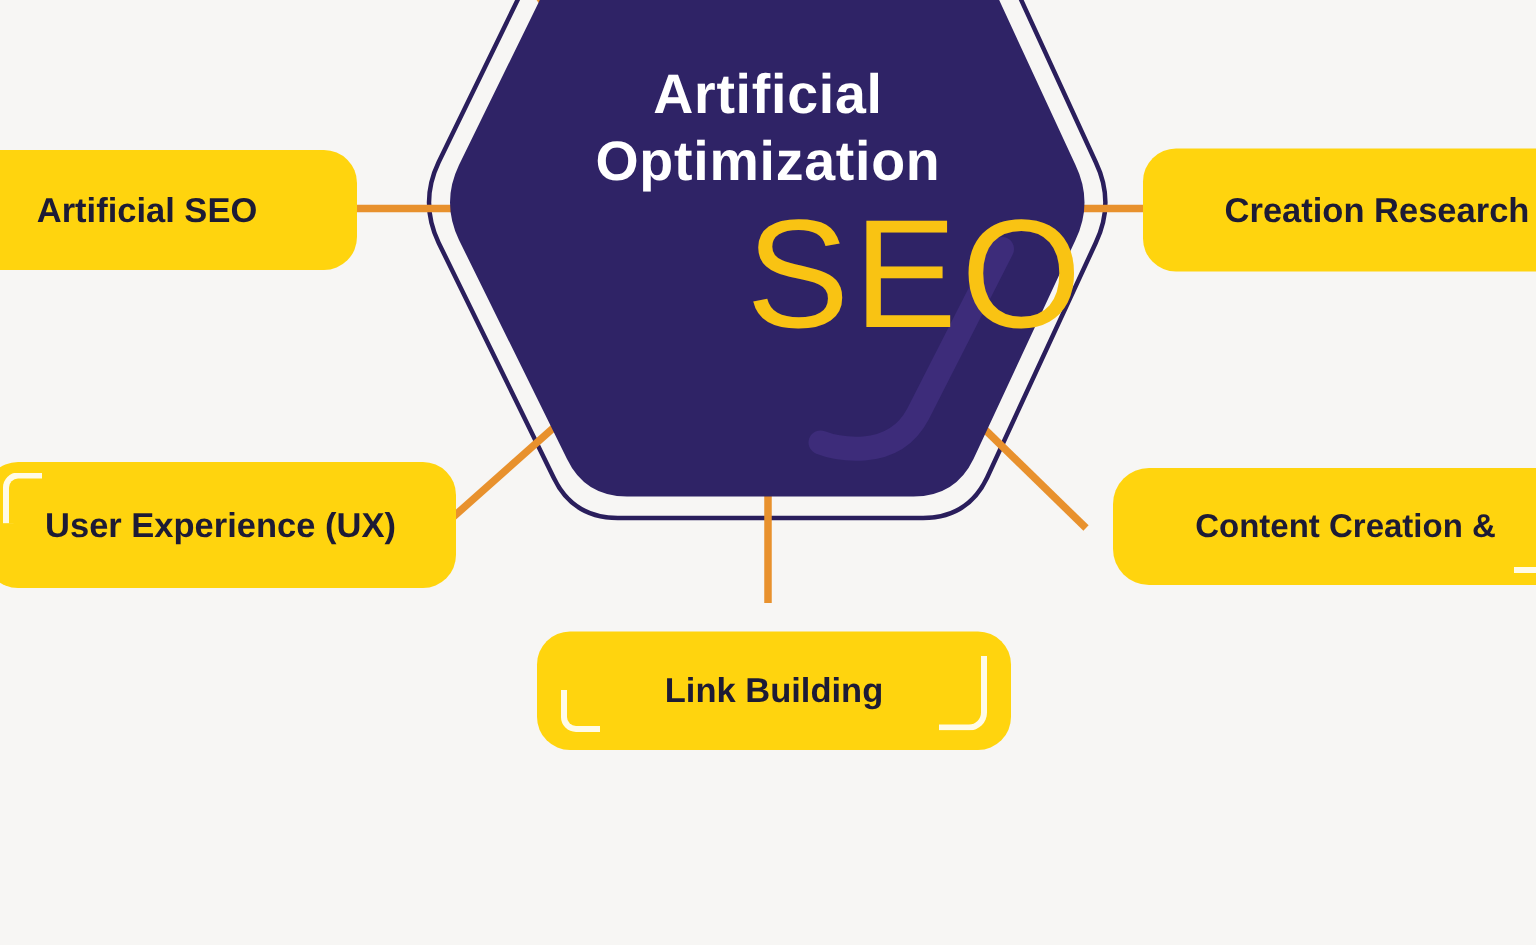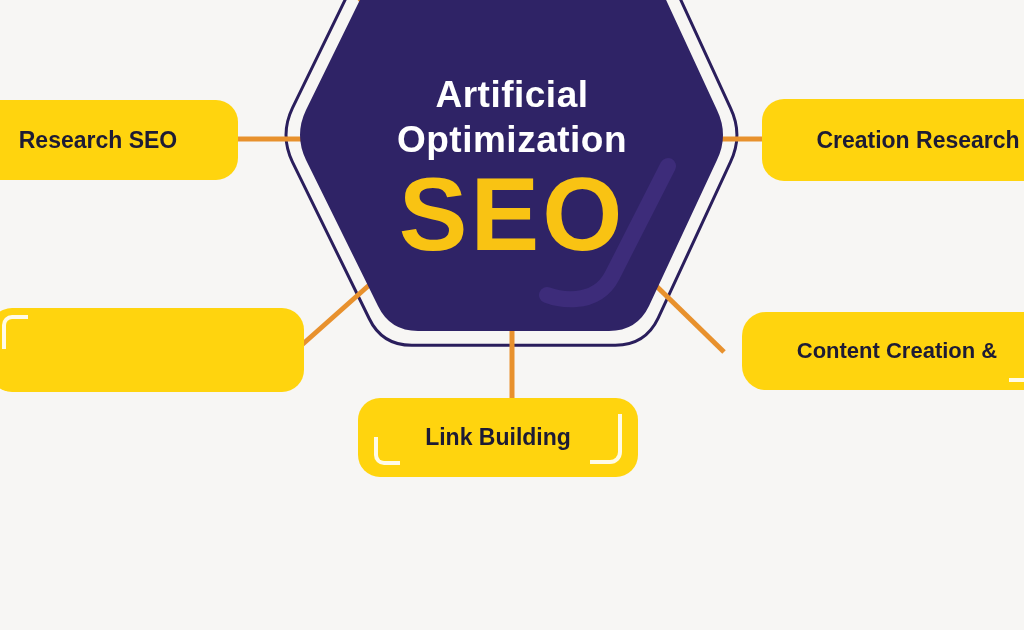--- a/index.html
+++ b/index.html
@@ -12,36 +12,36 @@
   svg.diagram{position:absolute;left:0;top:0;width:1024px;height:630px;}
   .hex-outline{fill:none;stroke:var(--hex_outline,#2A1E5C);stroke-width:2.8px;}
   .connector{stroke:var(--connector,#E8912D);stroke-width:5px;fill:none;}
   .hex-fill{fill:var(--hex_fill,#2F2366);stroke:none;}
   .swoosh{fill:none;stroke:var(--swoosh,#3D2C7A);stroke-width:16px;stroke-linecap:round;}
   .center-text{
     position:absolute;left:300px;top:40px;width:424px;
     text-align:center;color:var(--white,#FFFFFF);
     font-weight:800;pointer-events:none;
   }
-  .center-title{font-size:37px;line-height:45px;letter-spacing:.5px;margin-top:32px;}
+  .center-title{font-size:37px;line-height:45px;letter-spacing:.5px;}
   .center-acronym{
     font-size:103px;line-height:96px;margin-top:5px;
-    color:var(--seo,#F9C313);letter-spacing:3px;font-weight:700;
+    color:var(--seo,#F9C313);letter-spacing:3px;font-weight:400;text-align:right;
   }
   .node{
     position:absolute;background:var(--box,#FFD40E);
     border-radius:22px;display:flex;align-items:center;justify-content:center;
     color:var(--box_text,#1D1B35);font-weight:800;font-size:23px;
     text-align:center;
   }
   .node-technical{left:-42px;top:100px;width:280px;height:80px;}
   .node-keyword{left:762px;top:99px;width:312px;height:82px;}
   .node-ux{left:-10px;top:308px;width:314px;height:84px;}
   .node-content{left:742px;top:312px;width:310px;height:78px;font-size:22px;line-height:28px;border-radius:24px;}
-  .node-link{left:358px;top:398px;width:280px;height:79px;}
+  .node-link{left:358px;top:421px;width:316px;height:79px;}
   .bracket{position:absolute;pointer-events:none;}
   .bracket-tl{
     left:12px;top:7px;width:22px;height:30px;
     border-top:4px solid rgba(255,255,255,.9);
     border-left:4px solid rgba(255,255,255,.9);
     border-top-left-radius:10px;
   }
   .bracket-bl{
     left:16px;bottom:12px;width:22px;height:24px;
     border-bottom:4px solid rgba(255,255,255,.9);
@@ -80,29 +80,30 @@
 
   <div class="center-text">
     <div class="center-title">
       <div>Artificial</div>
       <div>Optimization</div>
     </div>
     <div class="center-acronym">SEO</div>
   </div>
 
   <div class="node node-technical">
-    <span>Research SEO</span>
+    <span>Artificial SEO</span>
   </div>
 
   <div class="node node-keyword">
     <span>Creation Research</span>
   </div>
 
   <div class="node node-ux">
     <div class="bracket bracket-tl"></div>
+    <span>User Experience (UX)</span>
   </div>
 
   <div class="node node-content">
     <div class="bracket bracket-br"></div>
     <span>
       <span>Content Creation &amp;</span><br>
     </span>
   </div>
 
   <div class="node node-link">

